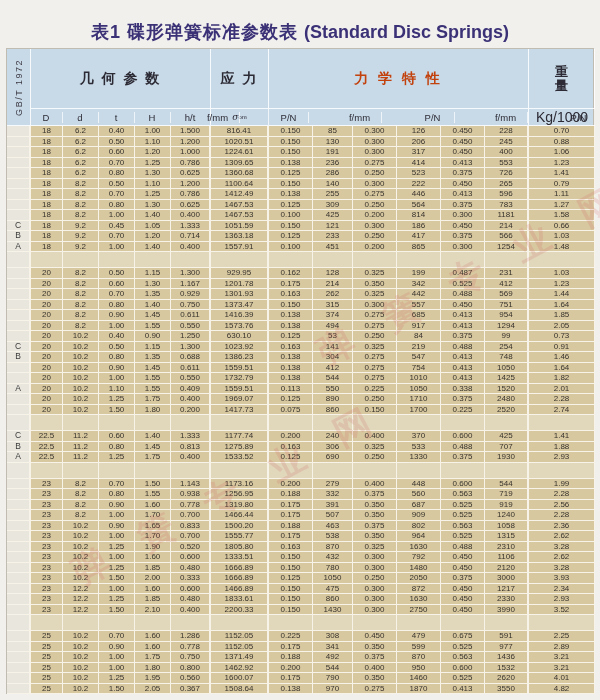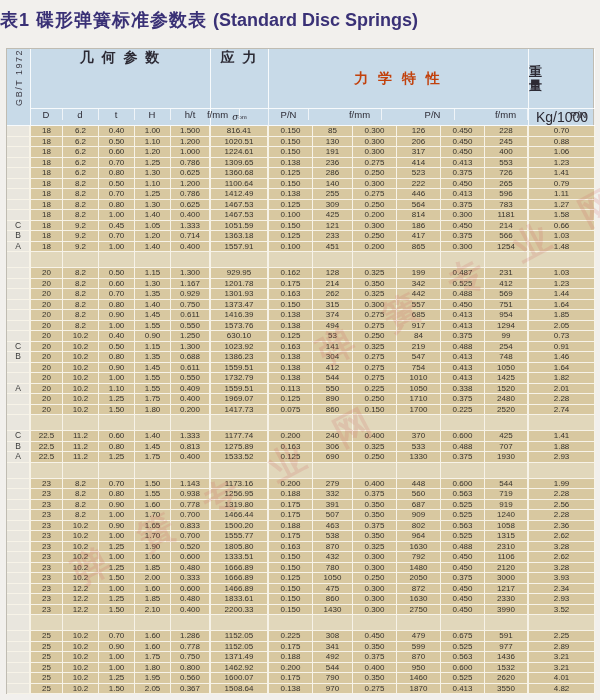--- a/index.html
+++ b/index.html
@@ -8,36 +8,36 @@
     --c-border:#c0bcb2; --c-wm:rgba(205,90,90,0.16);
     --cols:24px 32px 36px 36px 36px 40px 58px 44px 40px 44px 44px 44px 44px 66px;
   }
   html,body{margin:0;padding:0;}
   body{
     width:600px;height:700px;background:var(--c-page);
     font-family:"Liberation Sans","DejaVu Sans",sans-serif;color:var(--c-text);
     position:relative;overflow:hidden;
   }
   .page-title{
-    position:absolute;top:8px;left:0;width:600px;
+    position:absolute;top:20px;left:0;width:600px;text-align:center;
     font-weight:bold;font-size:18px;color:var(--c-title);letter-spacing:1px;
     white-space:nowrap;
   }
   .page-title .en{letter-spacing:0;}
   .tbl{
     position:absolute;left:6px;top:48px;width:588px;height:646px;
     border:1px solid var(--c-border);box-sizing:border-box;background:var(--c-data);
   }
   
   .hdr{
     display:grid;grid-template-columns:24px 180px 58px 260px 66px;
     grid-template-rows:60px 17px;height:77px;background:var(--c-head);
   }
   .hcell{border-right:1px solid rgba(255,255,255,.85);border-bottom:1px solid rgba(255,255,255,.85);
-    display:flex;align-items:flex-start;justify-content:center;box-sizing:border-box;}
+    display:flex;align-items:center;justify-content:center;box-sizing:border-box;}
   .gbt{grid-row:1/3;}
   .gbt span{
     writing-mode:vertical-rl;transform:rotate(180deg);
     font-size:9px;letter-spacing:1.5px;color:#3c3a44;white-space:nowrap;
   }
   .gtitle{font-size:14px;font-weight:bold;color:#2c2a34;letter-spacing:2px;}
   .mech{flex-direction:column;align-items:stretch;padding:0;}
   .mech .mtitle{height:43px;display:flex;align-items:center;justify-content:center;
     font-size:14px;font-weight:bold;letter-spacing:3px;color:#c2410c;}
   .mech .fband{height:16px;display:grid;grid-template-columns:84px 88px 88px;}

